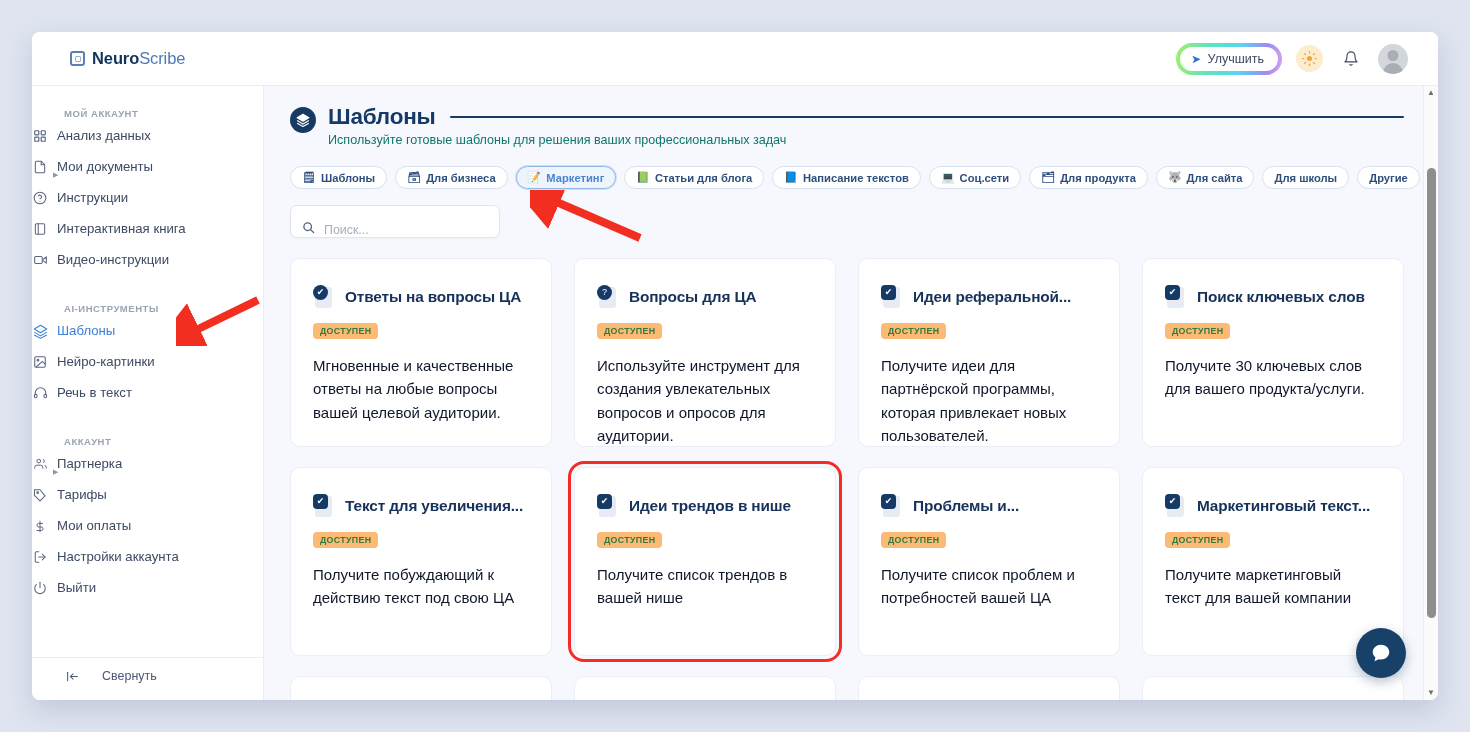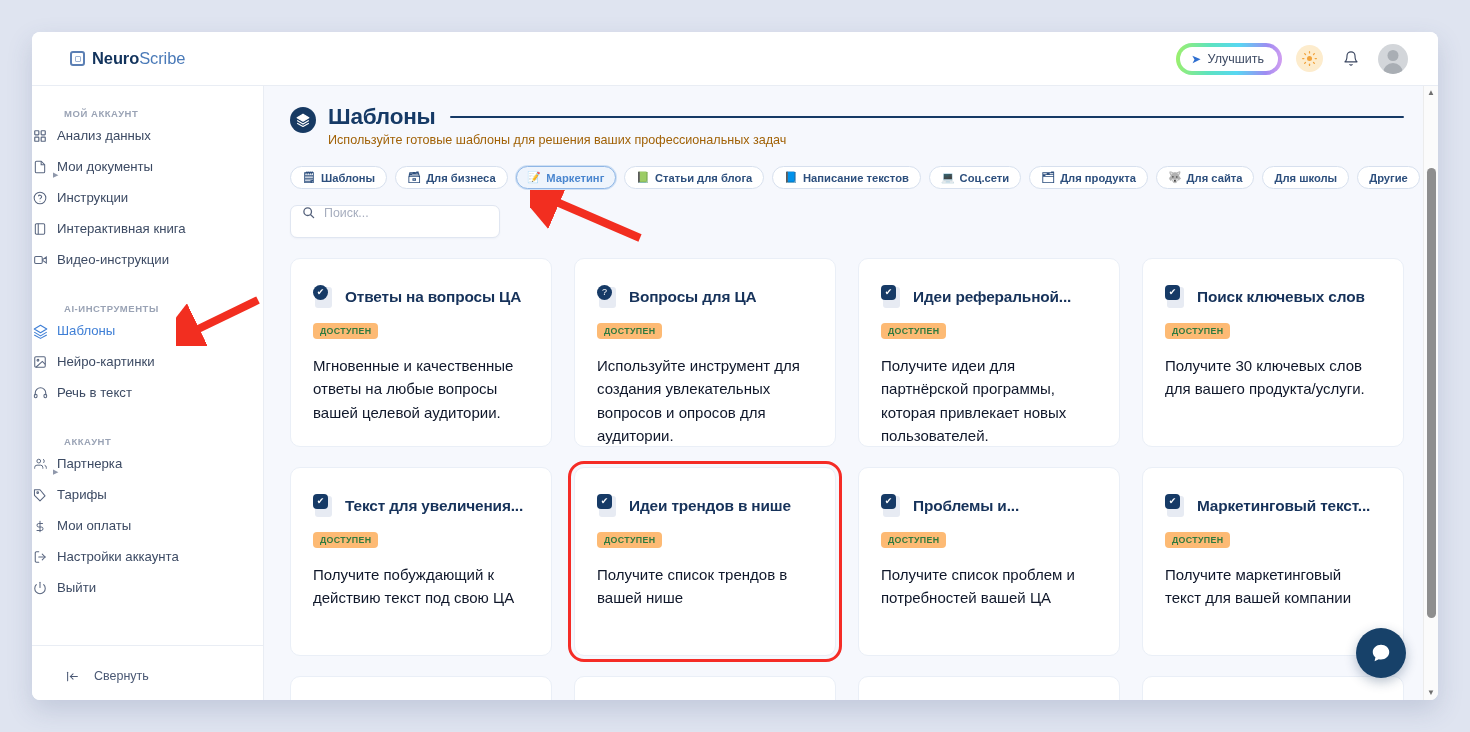--- a/index.html
+++ b/index.html
@@ -139,22 +139,22 @@
     flex: 0 0 16px;
     display: flex; align-items: center; justify-content: center;
     color: #5a6781;
     font-size: 13px;
     line-height: 1;
   }
   .nav-item.active .nav-ico { color: #3f7fd6; }
   .sidebar-spacer { flex: 1 1 auto; }
   .sidebar-foot {
     border-top: 1px solid #e9edf4;
-    padding: 22px 0 16px 32px;
-    display: flex; align-items: center; gap: 14px;
+    padding: 10px 0 16px 32px;
+    display: flex; align-items: center; gap: 22px;
     font-size: 12.5px; color: #4a5874;
     cursor: pointer;
   }
 
   
   .main {
     flex: 1 1 auto;
     background: #f6f8fd;
     border-top: 1px solid #e9edf4;
     position: relative;
@@ -170,21 +170,21 @@
     flex: 0 0 26px; margin-top: 3px;
   }
   .page-head-txt { flex: 1 1 auto; min-width: 0; }
   .title-row { display: flex; align-items: center; gap: 14px; }
   .page-title {
     font-size: 22.5px; font-weight: 700;
     color: #163a66; letter-spacing: -.2px;
     white-space: nowrap;
   }
   .title-rule { flex: 1 1 auto; height: 2px; background: #163a66; border-radius: 2px; }
-  .page-sub { font-size: 12.6px; color: #a16207; margin-top: 3px; }
+  .page-sub { font-size: 12.6px; color: #0f766e; margin-top: 3px; }
 
   
   .chips { display: flex; gap: 8px; margin-top: 19px; flex-wrap: nowrap; }
   .chip {
     display: inline-flex; align-items: center; gap: 5px;
     height: 23px;
     padding: 0 11px;
     border: 1px solid #d7e0ee;
     background: #fff;
     border-radius: 13px;
@@ -202,21 +202,21 @@
   }
   .chip-ico { font-size: 11px; line-height: 1; }
 
   
   .search-box {
     margin-top: 16px;
     width: 210px; height: 33px;
     background: #fff;
     border: 1px solid #e0e6f1;
     border-radius: 7px;
-    display: flex; align-items: flex-start;
+    display: flex; align-items: flex-end;
     gap: 9px; padding: 0 11px;
     box-shadow: 0 1px 2px rgba(80,100,140,.05);
   }
   .search-ico { color: #55627c; font-size: 12px; }
   .search-input {
     border: none; outline: none;
     font-family: inherit; font-size: 12.4px;
     color: #3b4760; background: transparent;
     width: 100%;
   }

